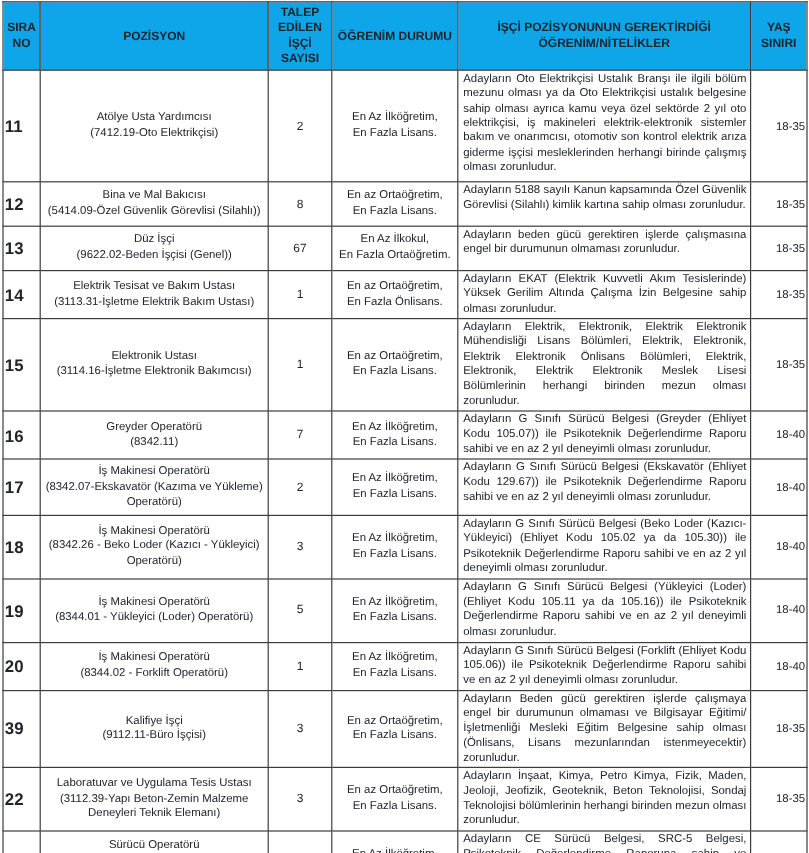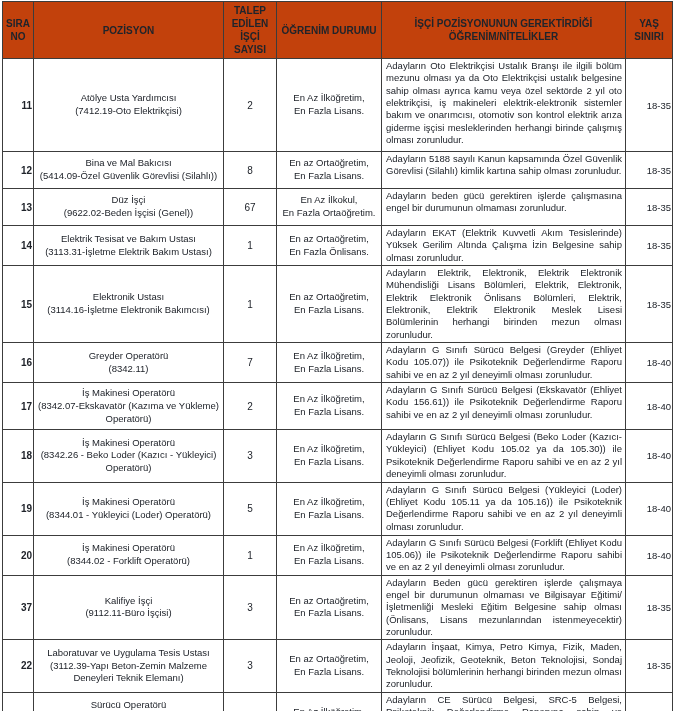--- a/index.html
+++ b/index.html
@@ -16,32 +16,32 @@
     border-collapse: collapse;
     table-layout: fixed;
     width: 670px;
   }
   .jobs th, .jobs td {
     border: 1px solid #3c3c3c;
     box-sizing: border-box;
     overflow: hidden;
   }
   .jobs thead th {
-    background: #c2410c;
+    background: #0ea5e9;
     font-size: 10px;
     font-weight: bold;
     text-align: center;
     vertical-align: middle;
     line-height: 1.3;
     padding: 2px 2px;
     height: 54px;
   }
   td.c-sira {
-    font-size: 10px; font-weight: bold;
-    text-align: right; vertical-align: middle;
+    font-size: 14px; font-weight: bold;
+    text-align: left; vertical-align: middle;
   }
   td.c-poz {
     font-size: 9.5px;
     text-align: center; vertical-align: middle;
     padding: 1px 3px;
     line-height: 1.35;
     white-space: pre-line;
   }
   td.c-talep {
     font-size: 10px;
@@ -152,21 +152,21 @@
     <td class="c-nit" style="height: 35px;">Adayların G Sınıfı Sürücü Belgesi (Greyder (Ehliyet Kodu 105.07)) ile Psikoteknik Değerlendirme Raporu sahibi ve en az 2 yıl deneyimli olması zorunludur.</td>
     <td class="c-yas" style="height: 35px;">18-40</td>
   </tr>
         <tr>
     <td class="c-sira" style="height: 47px;">17</td>
     <td class="c-poz" style="height: 47px;">İş Makinesi Operatörü
 (8342.07-Ekskavatör (Kazıma ve Yükleme) Operatörü)</td>
     <td class="c-talep" style="height: 47px;">2</td>
     <td class="c-ogr" style="height: 47px;">En Az İlköğretim,
 En Fazla Lisans.</td>
-    <td class="c-nit" style="height: 47px;">Adayların G Sınıfı Sürücü Belgesi (Ekskavatör (Ehliyet Kodu 156.61)) ile Psikoteknik Değerlendirme Raporu sahibi ve en az 2 yıl deneyimli olması zorunludur.</td>
+    <td class="c-nit" style="height: 47px;">Adayların G Sınıfı Sürücü Belgesi (Ekskavatör (Ehliyet Kodu 129.67)) ile Psikoteknik Değerlendirme Raporu sahibi ve en az 2 yıl deneyimli olması zorunludur.</td>
     <td class="c-yas" style="height: 47px;">18-40</td>
   </tr>
         <tr>
     <td class="c-sira" style="height: 45px;">18</td>
     <td class="c-poz" style="height: 45px;">İş Makinesi Operatörü
 (8342.26 - Beko Loder (Kazıcı - Yükleyici) Operatörü)</td>
     <td class="c-talep" style="height: 45px;">3</td>
     <td class="c-ogr" style="height: 45px;">En Az İlköğretim,
 En Fazla Lisans.</td>
     <td class="c-nit" style="height: 45px;">Adayların G Sınıfı Sürücü Belgesi (Beko Loder (Kazıcı-Yükleyici) (Ehliyet Kodu 105.02 ya da 105.30)) ile Psikoteknik Değerlendirme Raporu sahibi ve en az 2 yıl deneyimli olması zorunludur.</td>
@@ -186,21 +186,21 @@
     <td class="c-sira" style="height: 39px;">20</td>
     <td class="c-poz" style="height: 39px;">İş Makinesi Operatörü
 (8344.02 - Forklift Operatörü)</td>
     <td class="c-talep" style="height: 39px;">1</td>
     <td class="c-ogr" style="height: 39px;">En Az İlköğretim,
 En Fazla Lisans.</td>
     <td class="c-nit" style="height: 39px;">Adayların G Sınıfı Sürücü Belgesi (Forklift (Ehliyet Kodu 105.06)) ile Psikoteknik Değerlendirme Raporu sahibi ve en az 2 yıl deneyimli olması zorunludur.</td>
     <td class="c-yas" style="height: 39px;">18-40</td>
   </tr>
         <tr>
-    <td class="c-sira" style="height: 63px;">37</td>
+    <td class="c-sira" style="height: 63px;">39</td>
     <td class="c-poz" style="height: 63px;">Kalifiye İşçi
 (9112.11-Büro İşçisi)</td>
     <td class="c-talep" style="height: 63px;">3</td>
     <td class="c-ogr" style="height: 63px;">En az Ortaöğretim,
 En Fazla Lisans.</td>
     <td class="c-nit" style="height: 63px;">Adayların Beden gücü gerektiren işlerde çalışmaya engel bir durumunun olmaması ve Bilgisayar Eğitimi/İşletmenliği Mesleki Eğitim Belgesine sahip olması (Önlisans, Lisans mezunlarından istenmeyecektir) zorunludur.</td>
     <td class="c-yas" style="height: 63px;">18-35</td>
   </tr>
         <tr>
     <td class="c-sira" style="height: 45px;">22</td>

